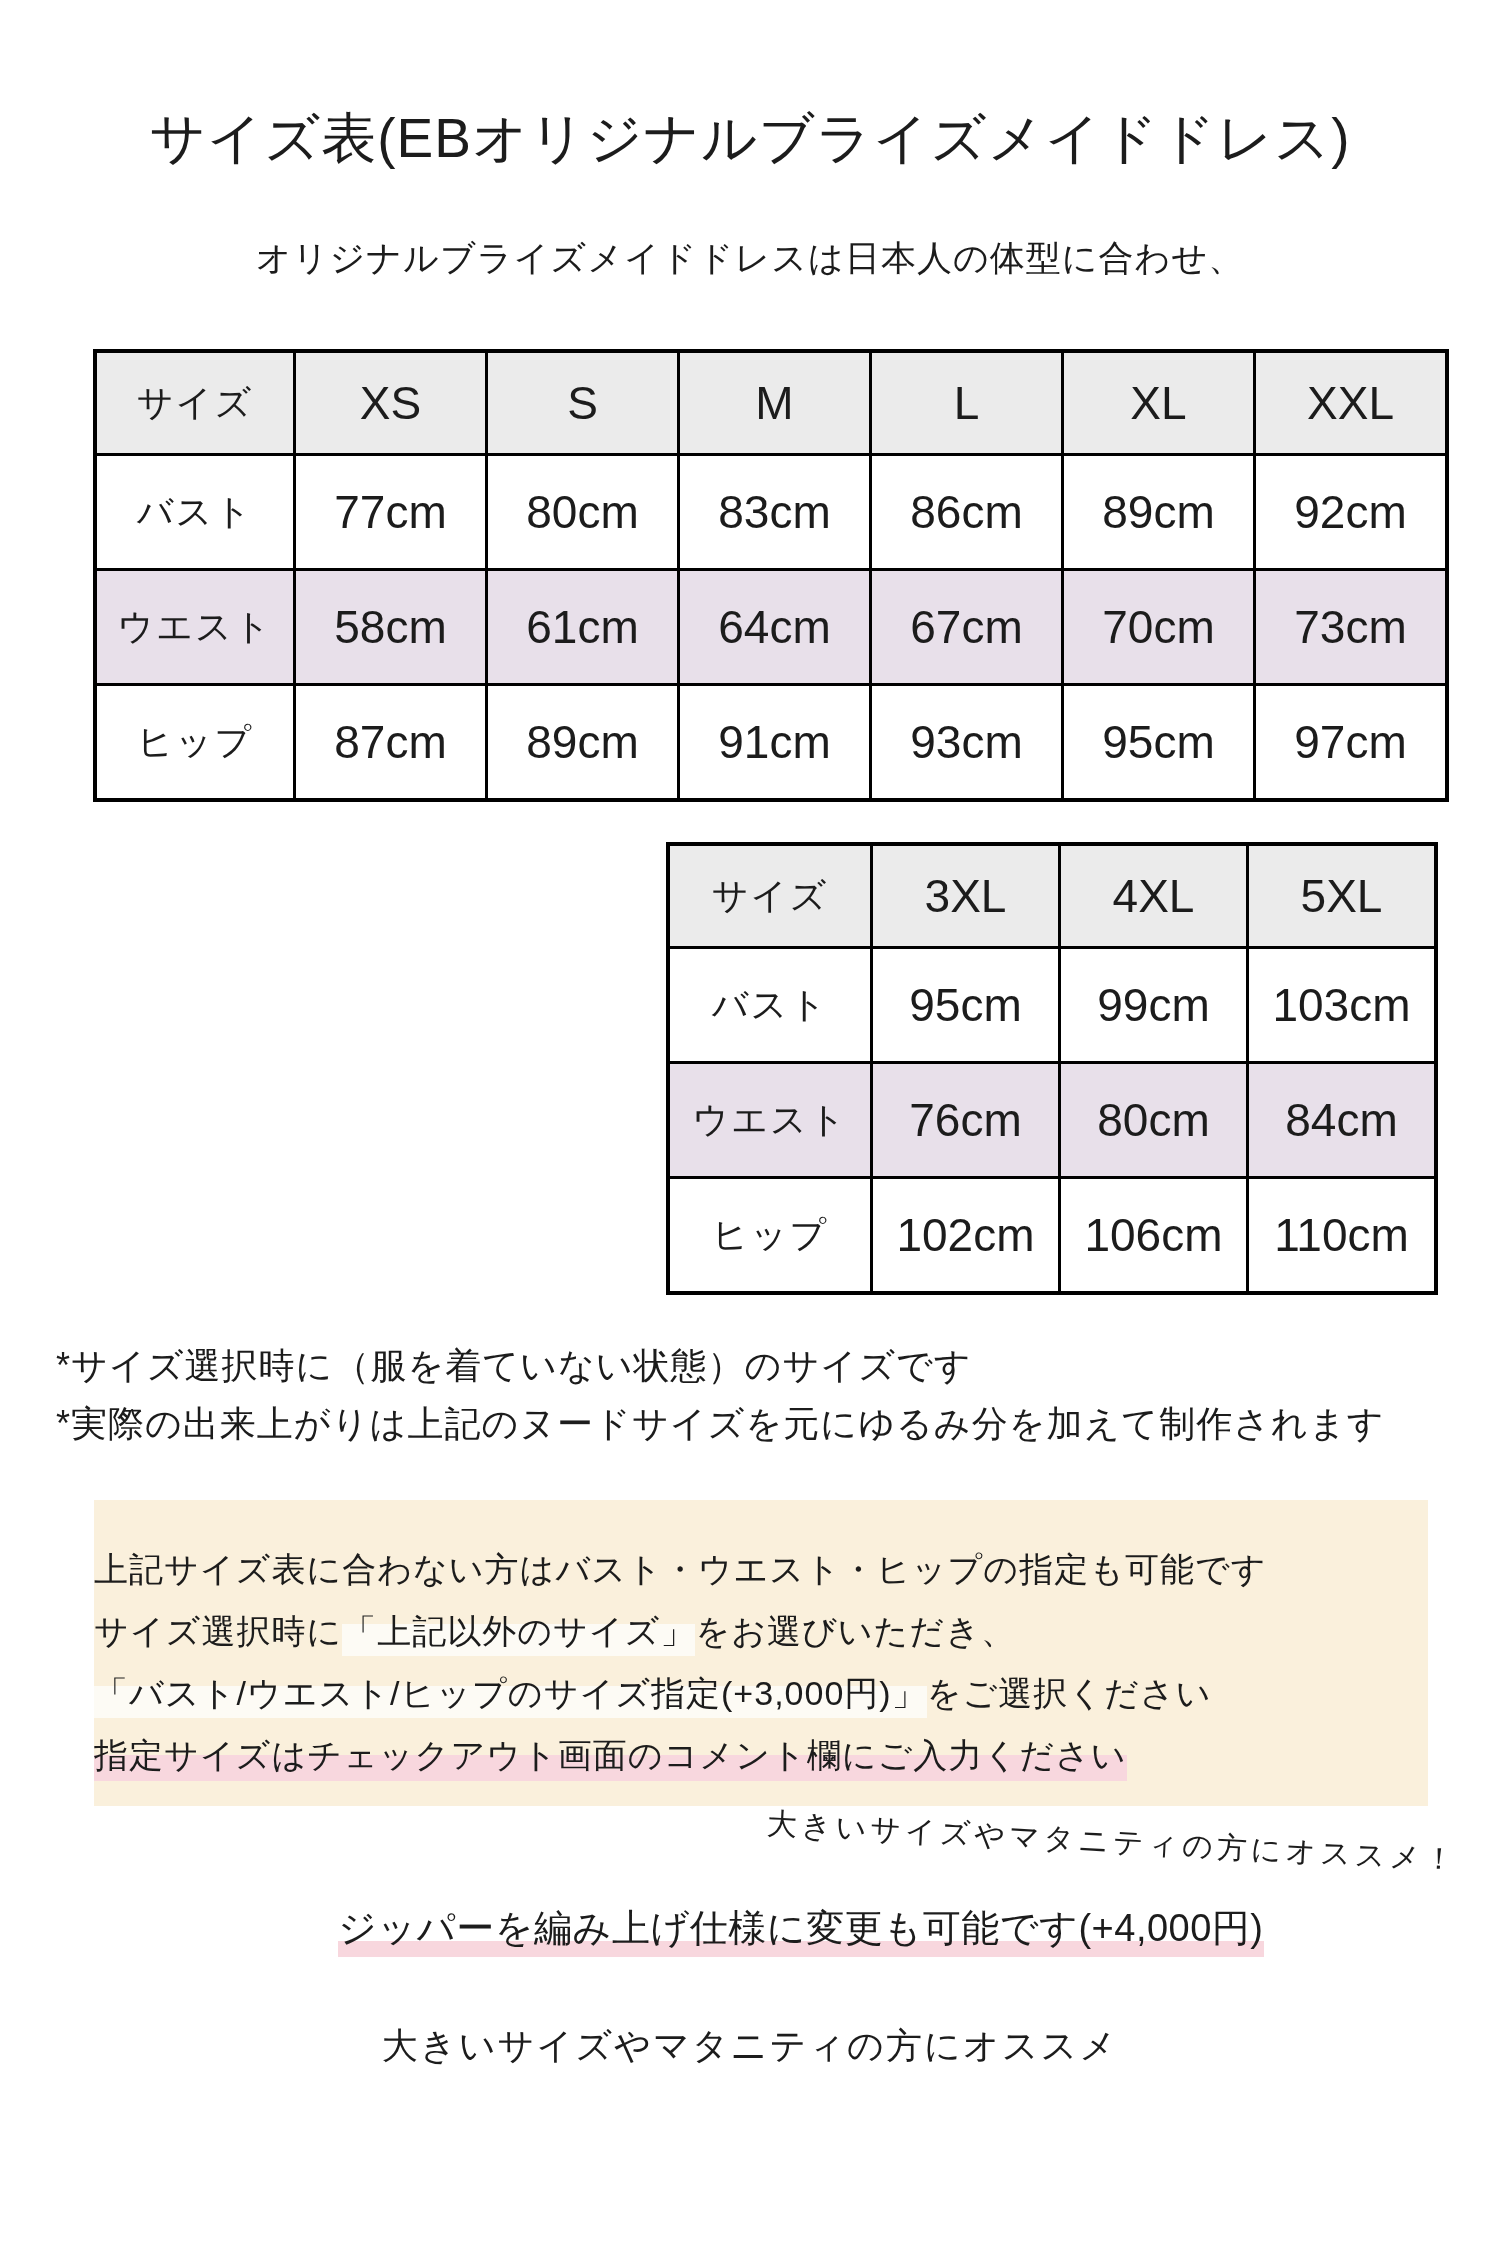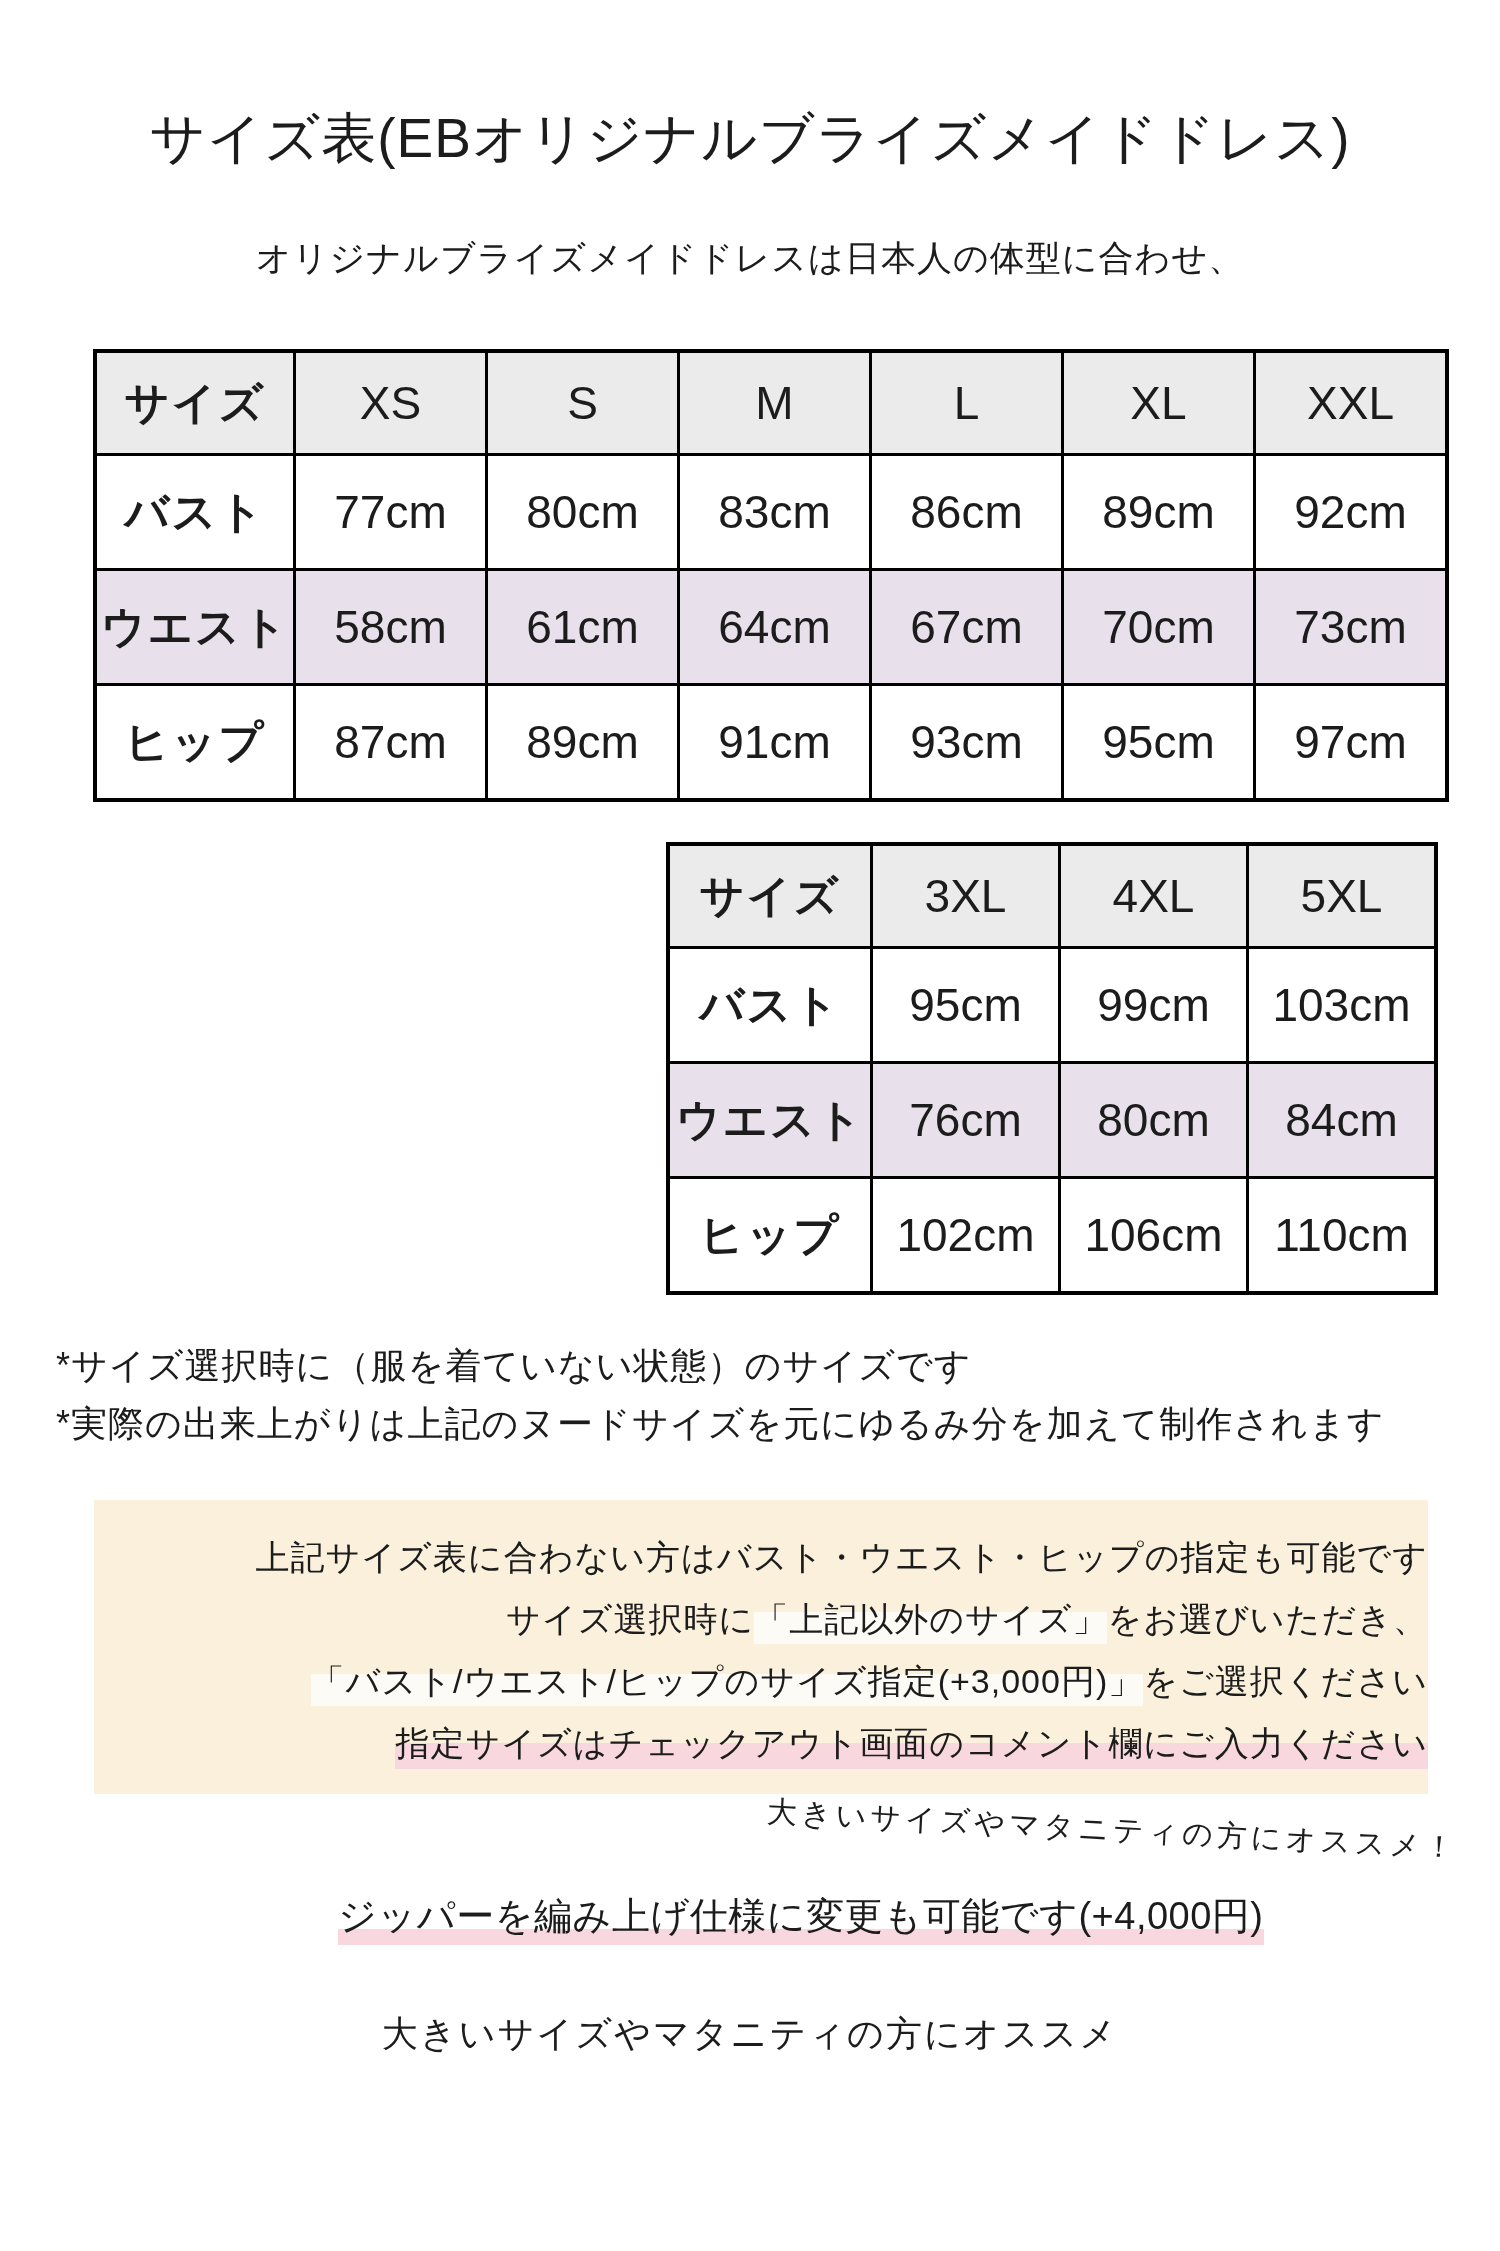--- a/index.html
+++ b/index.html
@@ -36,40 +36,40 @@
     table-layout:fixed;
   }
   table.size-table td{
     border:3px solid #000;
     text-align:center;vertical-align:middle;
     height:112px;
     padding:0;
   }
   table.size-table tr.row-header td{height:100px;background:var(--header-bg);}
   table.size-table tr.row-waist td{background:var(--waist-bg);}
-  table.size-table .label{font-size:44px;font-weight:700;letter-spacing:2px;}
+  table.size-table .label{font-size:36px;font-weight:400;letter-spacing:2px;}
   table.size-table .value{font-size:46px;font-weight:500;}
   .table-main{margin:60px 0 0 93px;}
   .table-main td{width:189px;}
   .table-main td.col-label{width:196px;}
   .table-large{margin:40px 0 0 666px;}
   .table-large td{width:185px;height:105px;}
   .table-large td.col-label{width:200px;}
 
   .notes{
     margin:42px 0 0 56px;
     font-size:36px;line-height:1.62;letter-spacing:1px;
   }
 
   .info-box{
     margin:46px 0 0 94px;
     width:1334px;
     background:var(--box-bg);
-    padding:26px 0 20px 0;
-    text-align:right;
+    padding:38px 0 20px 0;
+    text-align:left;
     font-size:34px;line-height:62px;letter-spacing:1px;
   }
   .hl{box-decoration-break:clone;}
   .hl-white{
     background:linear-gradient(to bottom,transparent 28%,var(--white-hl) 28%);
     padding-bottom:6px;
   }
   .hl-pink{
     background:linear-gradient(to bottom,transparent 42%,var(--pink) 42%);
     padding-bottom:7px;

